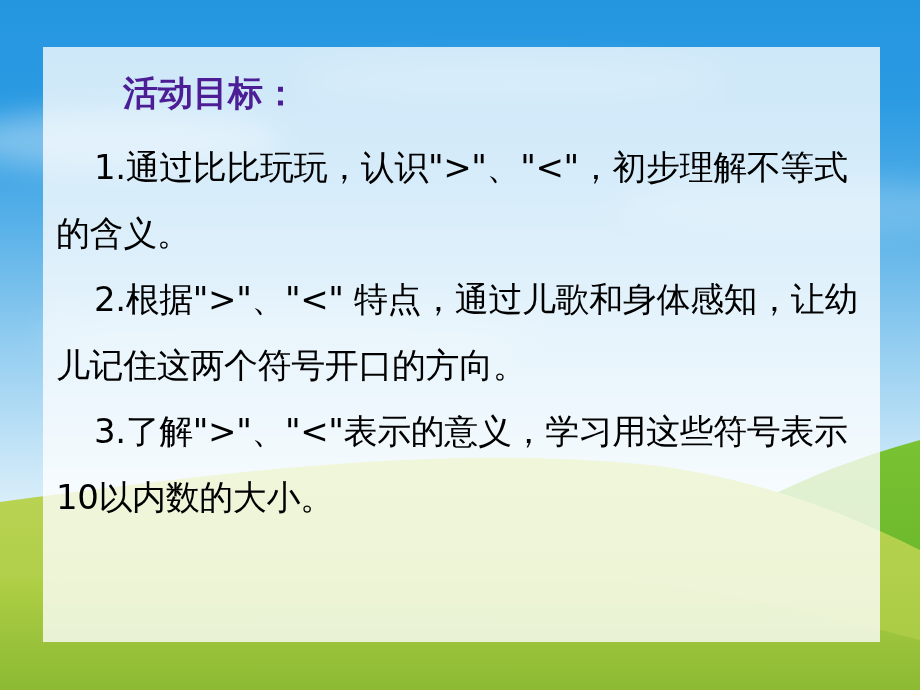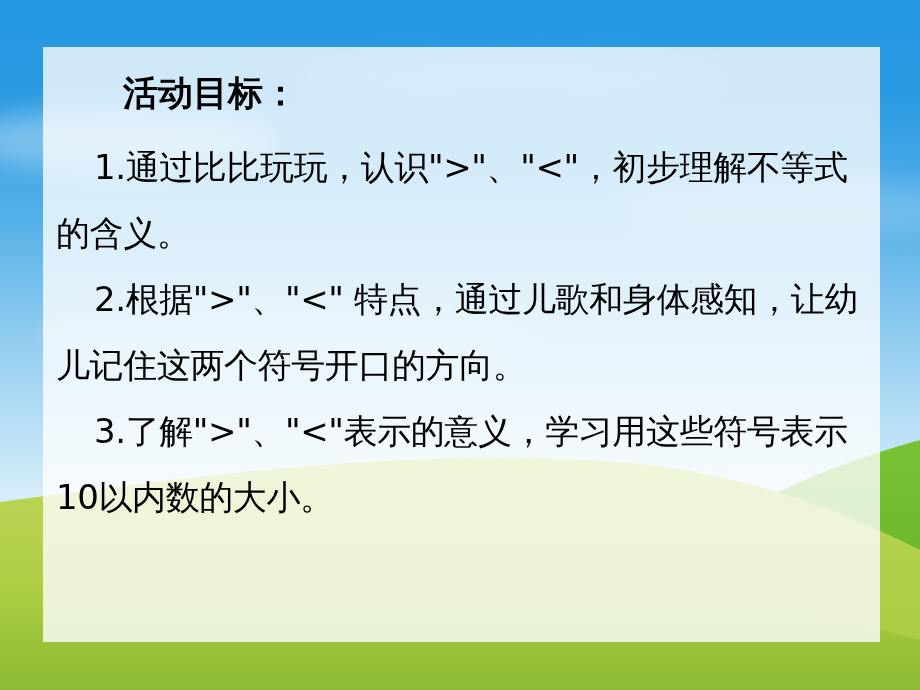--- a/index.html
+++ b/index.html
@@ -68,21 +68,21 @@
     width: 100%;
     height: 100%;
     padding: 26px 8px 0 8px;
     box-sizing: border-box;
   }
 
   .objectives-title {
     font-family: "DejaVu Sans", "Liberation Sans", sans-serif;
     font-size: 35px;
     line-height: 1.18;
-    color: #000000;
+    color: #4c1d95;
     margin: 0 0 20px 72px;
     letter-spacing: 0px;
     white-space: nowrap;
   }
 
   .objective-item {
     font-family: "DejaVu Sans", "Liberation Sans", sans-serif;
     font-size: 34px;
     line-height: 66px;
     color: #000000;

